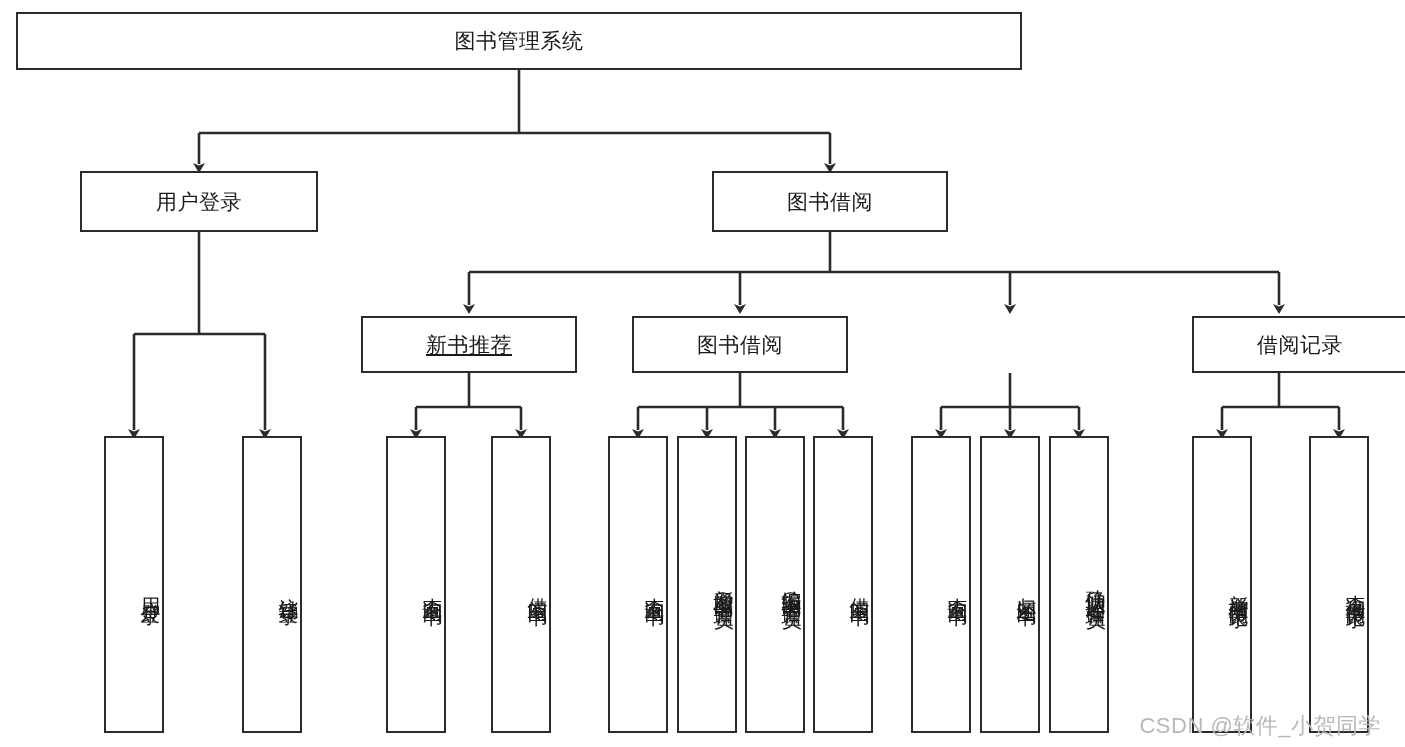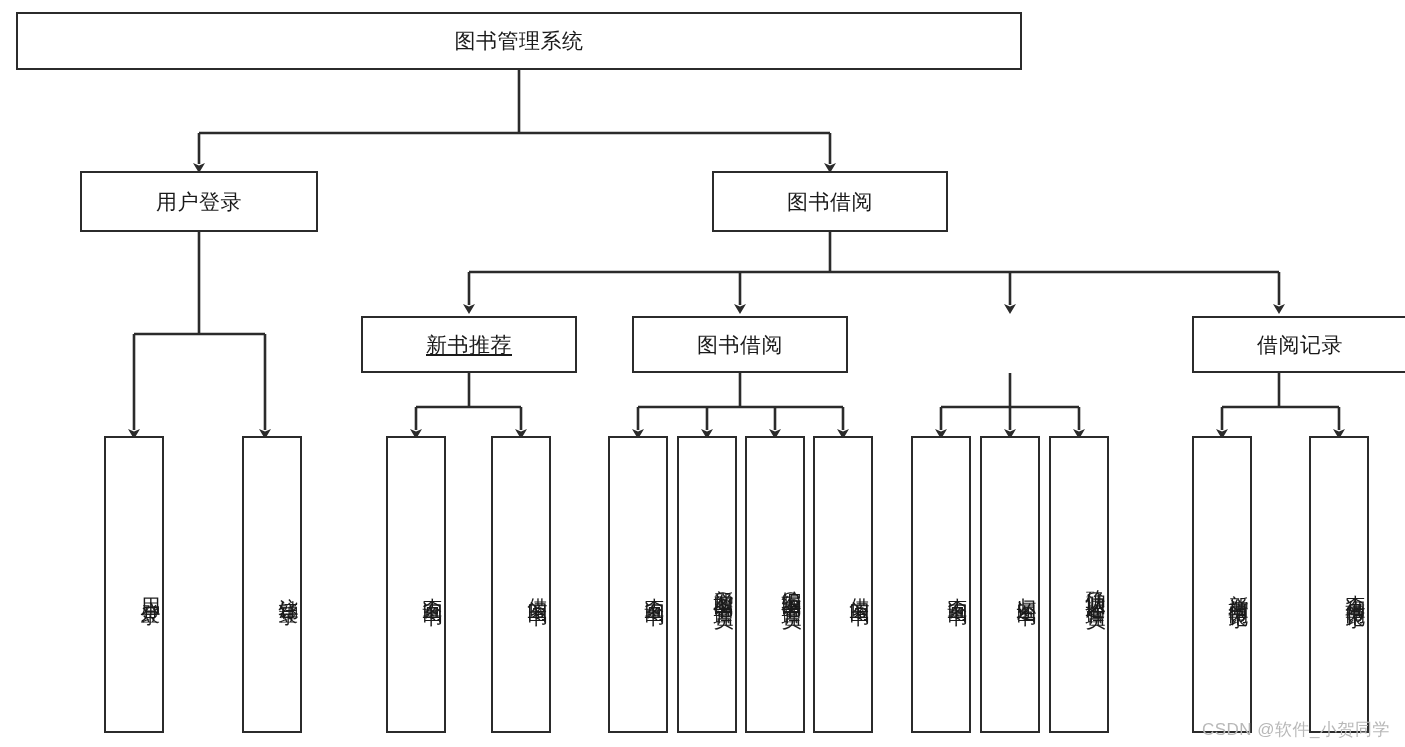--- a/index.html
+++ b/index.html
@@ -47,23 +47,23 @@
     line-height: 1.1;
     padding-top: 6px;
     align-items: flex-start;
     justify-content: center;
   }
   .node.vert.topalign {
     align-items: flex-start;
   }
   #watermark {
     position: absolute;
-    right: 15px;
+    right: 24px;
     bottom: 6px;
-    font-size: 17px;
+    font-size: 22px;
     color: #b8b8b8;
     letter-spacing: 0.5px;
     white-space: nowrap;
     pointer-events: none;
   }
 </style>
 </head>
 <body>
 
 <div id="canvas">

